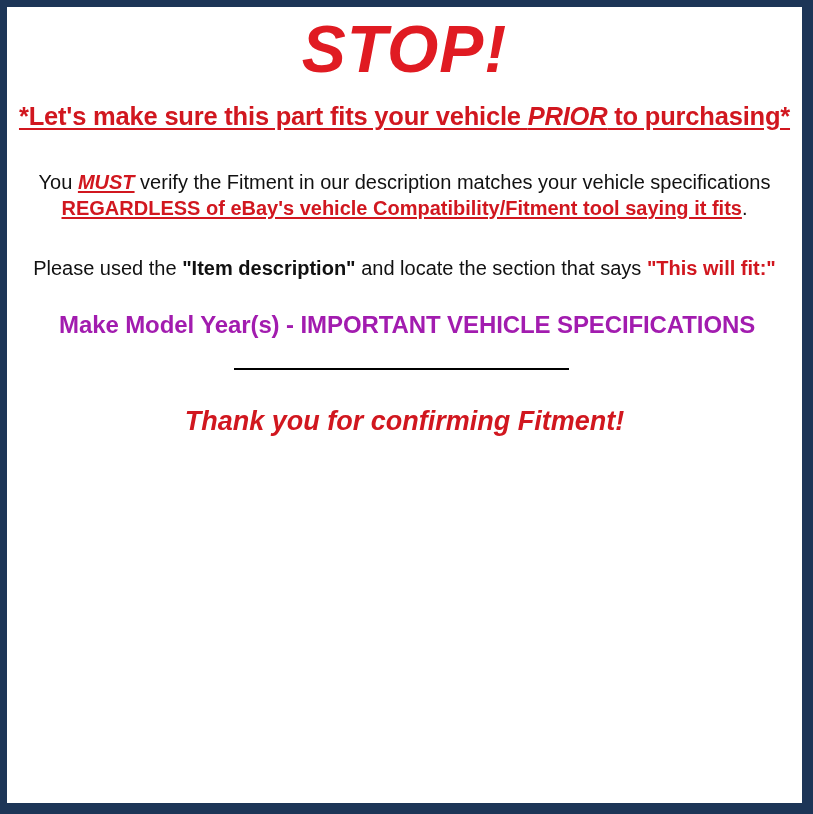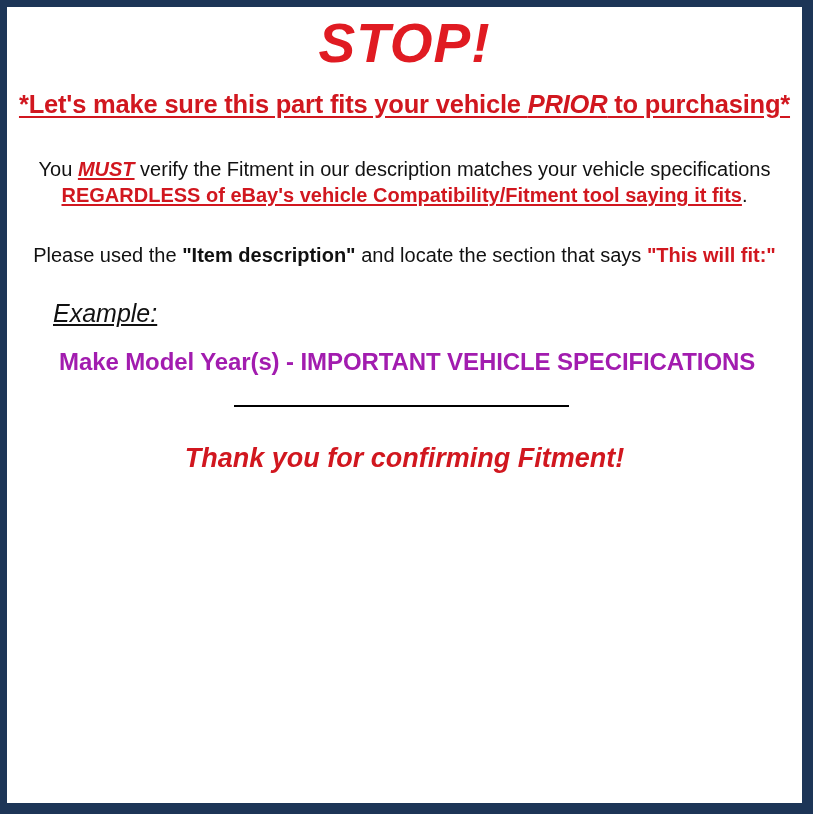--- a/index.html
+++ b/index.html
@@ -27,21 +27,21 @@
     padding: 0 10px;
     text-align: center;
     overflow: hidden;
   }
 
   
   .stop-heading {
     margin: 0;
     padding-top: 6px;
     font-family: "Liberation Sans", sans-serif;
-    font-size: 55px;
+    font-size: 66px;
     font-weight: bold;
     font-style: italic;
     color: #e01b22;
     letter-spacing: 1px;
     line-height: 1.12;
     text-align: center;
     white-space: nowrap;
   }
 
   
@@ -157,21 +157,20 @@
 
   <p class="body-para gap-lg">
     <span>You </span><span class="red-bi-u">MUST</span><span> verify the Fitment in our description matches your vehicle specifications </span><span class="red-b-u">REGARDLESS of eBay's vehicle Compatibility/Fitment tool saying it fits</span><span>.</span>
   </p>
 
   <p class="body-para gap-md">
     <span>Please used the </span><span class="b">"Item description"</span><span> and locate the section that says </span><span class="red-b">"This will fit:"</span>
   </p>
 
   <div class="example-block">
-    <div class="example-label">Example:</div>
     <div class="example-spec">Make Model Year(s) - IMPORTANT VEHICLE SPECIFICATIONS</div>
   </div>
 
   <div class="divider-wrap">
     <div class="divider-rule"></div>
   </div>
 
 
 
   <p class="thanks">Thank you for confirming Fitment!</p>

